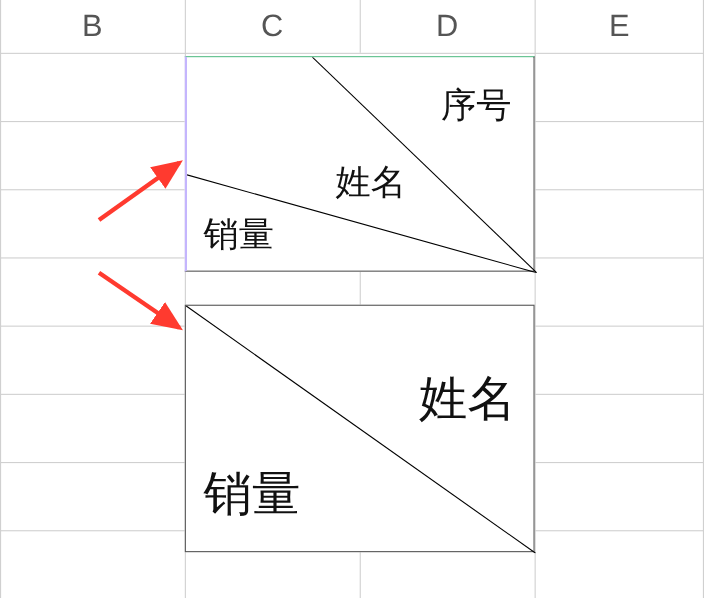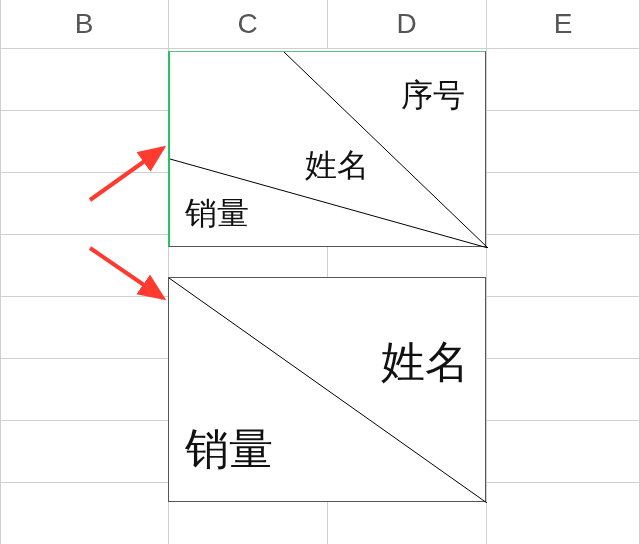--- a/index.html
+++ b/index.html
@@ -1,21 +1,21 @@
 <!DOCTYPE html>
 <html><head>
 <meta charset="utf-8">
 <style>
 html,body{margin:0;padding:0;width:640px;height:544px;background:#fff;font-family:"Microsoft YaHei","SimSun",Arial,sans-serif;overflow:hidden}
 .sheet{position:relative;width:640px;height:544px}
 .gridline{position:absolute;background:#d0d0d0}
 .colhead{position:absolute;top:0;height:48px;font-size:28px;color:#555;display:flex;align-items:center;justify-content:center;font-family:Arial,sans-serif}
 
 .dbox{position:absolute;border:1px solid #555;background:#fff;box-sizing:border-box}
-#box1{left:168px;top:51px;width:318px;height:196px;border-left:2px solid #22c55e;border-top:1px solid #5bbf8a}
+#box1{left:168px;top:51px;width:318px;height:196px;border-left:2px solid #c4b5fd;border-top:1px solid #5bbf8a}
 #box2{left:168px;top:277px;width:318px;height:225px}
 .lbl{position:absolute;font-size:32px;color:#111;white-space:nowrap;font-family:"SimSun","Microsoft YaHei",serif}
 
 .arrow{position:absolute}
 </style>
 </head>
 <body>
 
 <div class="sheet">
 

